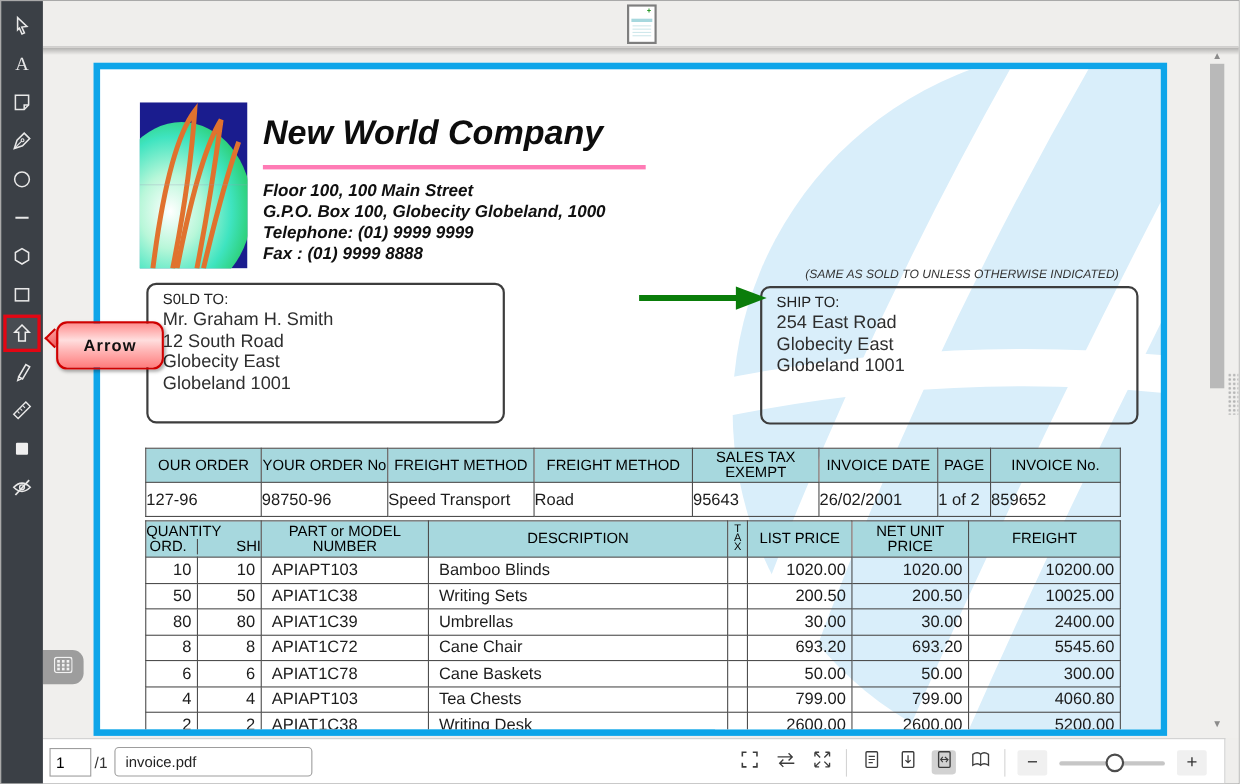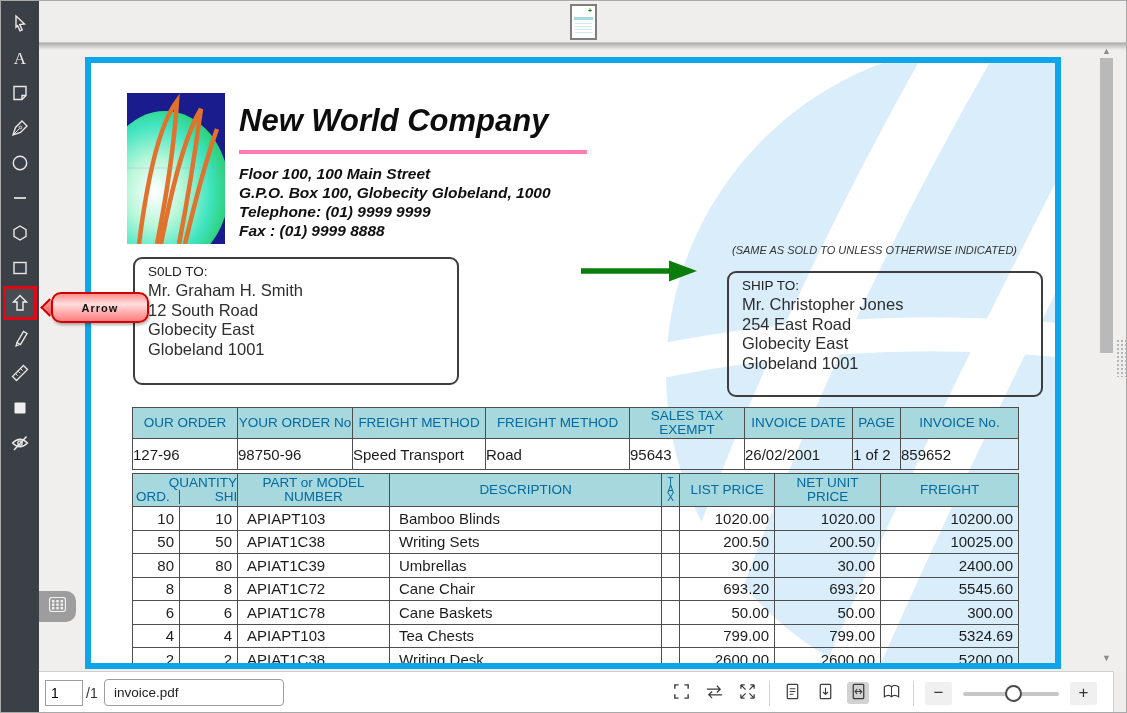--- a/index.html
+++ b/index.html
@@ -8,24 +8,24 @@
   .window { position:relative; width:1127px; height:713px; background:#f0efed; border:1px solid #a9a9a9; overflow:hidden; }
 
   
   .sidebar { position:absolute; left:0; top:0; width:38px; height:713px; background:#3b4046; z-index:30; display:flex; flex-direction:column; align-items:center; padding-top:5px; }
   .tool { width:34px; height:34px; display:flex; align-items:center; justify-content:center; margin-bottom:1px; cursor:pointer; }
   .tool svg { display:block; }
   .tool.active { background:#474c52; border:3px solid #e30613; }
   .grid-btn { position:absolute; left:38px; top:590px; width:37px; height:31px; background:#9d9d9d; border-radius:0 10px 10px 0; display:flex; align-items:center; justify-content:center; z-index:29; cursor:pointer; }
 
   
-  .tooltip { position:absolute; left:50px; top:291px; width:98px; height:31px; z-index:60;
+  .tooltip { position:absolute; left:50px; top:291px; width:98px; height:44px; z-index:60;
     background:linear-gradient(180deg,#ff8f8f 0%,#ffdede 38%,#ffb9b9 60%,#ff7d7d 100%);
     border:2px solid #cf0000; border-radius:10px; display:flex; align-items:center; justify-content:center;
-    font-size:11px; font-weight:bold; color:#111; letter-spacing:1px; box-shadow:1px 2px 3px rgba(0,0,0,.3); }
+    font-size:15px; font-weight:bold; color:#111; letter-spacing:1px; box-shadow:1px 2px 3px rgba(0,0,0,.3); }
   .tooltip-tail { position:absolute; left:42px; top:300px; width:13px; height:13px; z-index:59;
     background:linear-gradient(135deg,#ff9d9d,#f26060); border-left:2px solid #cf0000; border-bottom:2px solid #cf0000; transform:rotate(45deg); }
 
   
   .topbar { position:absolute; left:38px; top:0; width:1089px; height:42px; background:#efeeec; border-bottom:1px solid #c9c8c6; z-index:20; display:flex; align-items:center; justify-content:center; }
   .page-thumb { width:27px; height:36px; border:2px solid #7e7e7e; background:#fff; position:relative; cursor:pointer; }
   .page-thumb .t-bar { position:absolute; left:2px; right:2px; height:3px; background:#a7d8de; }
   .page-thumb .t-line { position:absolute; left:3px; right:3px; height:1px; background:#cfe8ec; }
   .page-thumb .t-plus { position:absolute; right:3px; top:1px; color:#0a8a0a; font-size:7px; font-weight:bold; line-height:7px; }
 
@@ -41,43 +41,43 @@
   .company-name { position:absolute; left:148px; top:40px; font-size:31px; font-weight:bold; font-style:italic; color:#0d0d0d; z-index:2; white-space:nowrap; }
   .pink-rule { position:absolute; left:148px; top:87px; width:348px; height:4px; background:#ff7bb5; z-index:2; }
   .company-addr { position:absolute; left:148px; top:101px; font-size:15.5px; font-weight:bold; font-style:italic; line-height:19px; color:#101010; z-index:2; }
 
   .ship-note { position:absolute; left:604px; top:181px; width:322px; text-align:right; font-size:11px; font-style:italic; color:#333; z-index:2; }
 
   .addr-box { position:absolute; border:2px solid #3d3d3d; border-radius:9px; background:transparent; padding:5px 13px; z-index:2; }
   .addr-box .bx-label { font-size:13.5px; color:#222; margin-bottom:2px; }
   .addr-box .bx-lines { font-size:16.5px; color:#2e2e2e; line-height:19.5px; }
   .sold-box { left:42px; top:194px; width:326px; height:128px; }
-  .ship-box { left:600px; top:208px; width:316px; height:126px;margin-left:36px; }
+  .ship-box { left:600px; top:197px; width:344px; height:126px; }
 
   .green-arrow { position:absolute; left:480px; top:196px; z-index:3; }
 
   
   table.doc { position:absolute; left:41px; border-collapse:collapse; table-layout:fixed; z-index:2; font-family:"Liberation Sans",sans-serif; }
   table.doc th, table.doc td { border:1px solid #4e4e4e; overflow:hidden; white-space:nowrap; }
-  table.doc th { background:#a7d8de; font-weight:normal; font-size:13.5px; color:#0369a1; white-space:normal; line-height:14px; }
+  table.doc th { background:#a7d8de; font-weight:normal; font-size:13.5px; color:#000000; white-space:normal; line-height:14px; }
   table.doc td { font-size:15px; color:#1c1c1c; background:transparent; }
   .order-table { top:344px; width:886px; }
   .order-table th { height:31px; }
   .order-table td { height:31px; text-align:left; }
   .items-table { top:410px; width:886px; }
   .items-table thead th { height:33px; }
   .items-table tbody td { height:23.5px; padding:0 5px; }
   .items-table tbody td:nth-child(1),
   .items-table tbody td:nth-child(2) { text-align:right; }
   .items-table tbody td:nth-child(3),
   .items-table tbody td:nth-child(4) { text-align:left; padding-left:9px; }
   .items-table tbody td:nth-child(6),
   .items-table tbody td:nth-child(7),
   .items-table tbody td:nth-child(8) { text-align:right; }
-  .q-top { text-align:right; font-size:13.5px; }
+  .q-top { text-align:left; font-size:13.5px; }
   .q-bot { display:flex; font-size:13.5px; }
   .q-bot span:first-child { width:44%; text-align:left; padding-left:3px; }
   .q-bot span:last-child { width:56%; text-align:center; border-left:1px solid #4e4e4e;padding-left:35px; }
   .tax-h { width:10px; margin:0 auto; font-size:10px; line-height:8px; word-break:break-all; text-align:center; }
 
   
   .vscroll-track { position:absolute; left:1060px; top:2px; width:15px; height:624px; background:#f0efed; z-index:5; }
   .vscroll-up, .vscroll-down { position:absolute; left:1060px; width:15px; height:12px; color:#8b8b8b; font-size:9px; text-align:center; line-height:12px; z-index:6; cursor:pointer; }
   .vscroll-up { top:2px; }
   .vscroll-down { top:609px; }
@@ -285,21 +285,20 @@
           <div>Mr. Graham H. Smith</div>
           <div>12 South Road</div>
           <div>Globecity East</div>
           <div>Globeland 1001</div>
         </div>
       </div>
 
       <div class="addr-box ship-box">
         <div class="bx-label">SHIP TO:</div>
         <div class="bx-lines">
-          <div>Mr. Christopher Jones</div>
           <div>254 East Road</div>
           <div>Globecity East</div>
           <div>Globeland 1001</div>
         </div>
       </div>
 
       <svg class="green-arrow" width="130" height="24" viewBox="0 0 130 24">
         <path d="M10 12 H100" stroke="#0a7d0a" stroke-width="5.5"></path>
         <polygon points="98,1.5 126,12 98,22.5" fill="#0a7d0a"></polygon>
       </svg>
@@ -423,21 +422,21 @@
               <td>300.00</td>
             </tr>
             <tr>
               <td>4</td>
               <td>4</td>
               <td>APIAPT103</td>
               <td>Tea Chests</td>
               <td></td>
               <td>799.00</td>
               <td>799.00</td>
-              <td>5324.69</td>
+              <td>4060.80</td>
             </tr>
             <tr>
               <td>2</td>
               <td>2</td>
               <td>APIAT1C38</td>
               <td>Writing Desk</td>
               <td></td>
               <td>2600.00</td>
               <td>2600.00</td>
               <td>5200.00</td>

